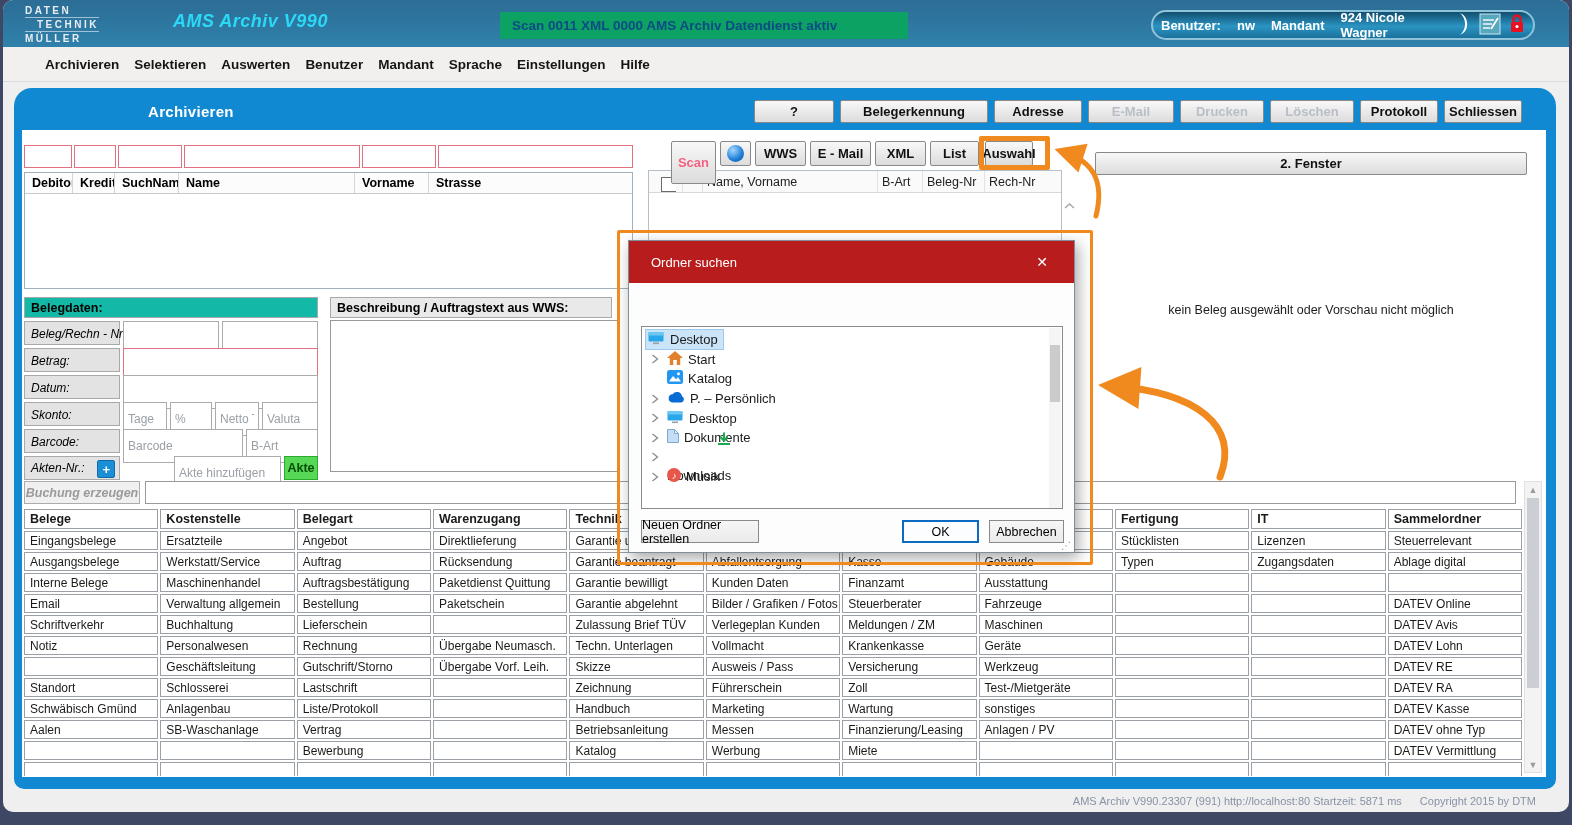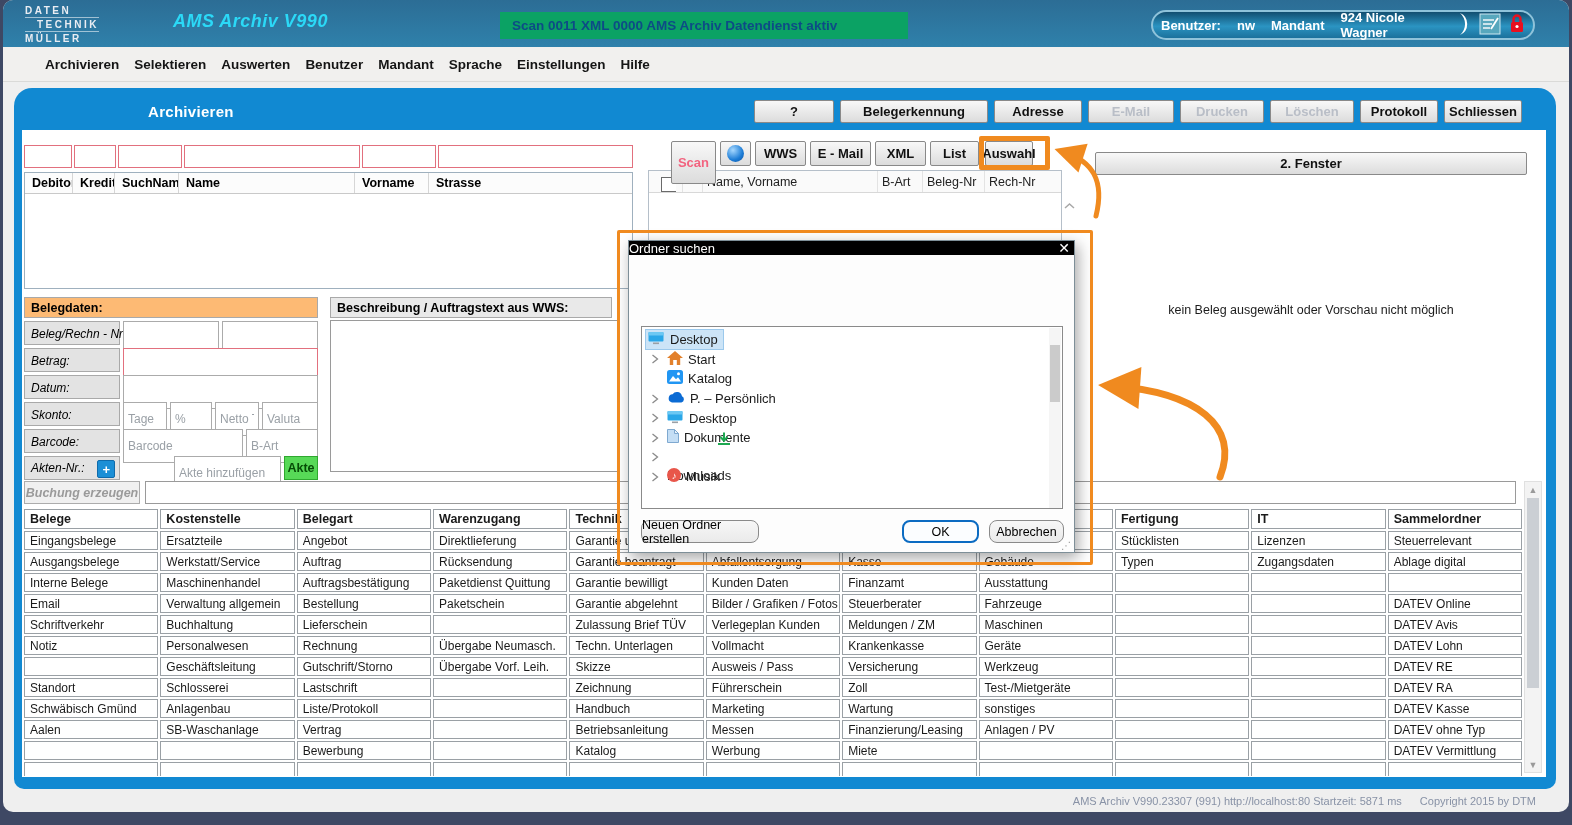--- a/index.html
+++ b/index.html
@@ -34,21 +34,21 @@
   
   .red-row{left:24px;top:145px;width:609px;height:23px;display:grid;grid-template-columns:48px 42px 64px 176px 74px 1fr;gap:2px}
   .red-row input{border:1.5px solid #E2707E;background:#fff;width:100%;height:23px;outline:none;font-size:12px;padding:0 3px}
   .addr-table{left:24px;top:172px;width:609px;height:117px;border:1px solid #9FB0BE;background:#fff;display:flex;flex-direction:column}
   .addr-head{display:grid;grid-template-columns:48px 42px 64px 176px 74px 1fr;height:21px;background:#FCFCFC;border-bottom:1px solid #C9C9C9}
   .addr-head div{font-weight:bold;font-size:12.5px;padding:3px 0 0 7px;border-right:1px solid #D6D6D6;overflow:hidden;white-space:nowrap}
   .addr-head div:last-child{border-right:none}
 
   
   .beleg-panel{left:24px;top:297px;width:294px}
-  .beleg-title{height:21px;background:#fdba74;border:1px solid #A9A9A9;font-weight:bold;font-size:12.5px;padding:3px 0 0 6px}
+  .beleg-title{height:21px;background:#14b8a6;border:1px solid #A9A9A9;font-weight:bold;font-size:12.5px;padding:3px 0 0 6px}
   .brow{display:flex;gap:3px;margin-top:3px;height:24px}
   .blabel{width:96px;background:#E3E3E3;border:1px solid #A9A9A9;font-style:italic;font-size:12px;padding:5px 0 0 6px;white-space:nowrap}
   .bfield{border:1px solid #ABABAB;background:#fff;height:24px;font-size:12px;padding:16px 4px;outline:none;min-width:0}
   .bfield.red{border:1.5px solid #E2707E}
   .bfield::placeholder, .red-row input::placeholder{color:#9AA0A6;opacity:1}
   .plus-btn{width:18px;height:18px;background:#1B8FD6;color:#fff;border:1px solid #0F6BAB;border-radius:2px;font-size:13px;font-weight:bold;display:flex;align-items:center;justify-content:center;margin:2px 4px 0 auto}
   .akte-btn{width:34px;background:#57D957;border:1px solid #2FA82F;font-weight:bold;font-size:12.5px;color:#083;display:flex;align-items:center;justify-content:center;color:#064D06}
 
   .beschr-title{left:330px;top:297px;width:282px;height:21px;background:#E9E9E9;border:1px solid #A9A9A9;font-weight:bold;font-size:12.5px;padding:3px 0 0 6px;white-space:nowrap}
   .beschr-body{left:330px;top:320px;width:288px;height:152px;border:1px solid #9A9A9A;background:#fff}
@@ -78,31 +78,31 @@
   .fcell.fhead{font-weight:bold;font-size:12.5px}
 
   
   .vscroll{left:1524px;top:481px;width:18px;height:292px;background:#F3F3F3;border:1px solid #E0E0E0}
   .vscroll .arr{width:16px;height:15px;display:flex;align-items:center;justify-content:center;color:#9A9A9A;font-size:9px}
   .vscroll .thumb{position:absolute;left:2px;top:16px;width:12px;height:190px;background:#CBCFD4}
   .vscroll .arr.down{position:absolute;bottom:0}
 
   
   .dialog{left:628px;top:240px;width:447px;height:313px;background:#FDFDFD;border:1px solid #7E8F98;box-shadow:3px 5px 14px rgba(0,0,0,.35);z-index:50}
-  .dlg-title{height:14px;background:#000000;color:#fff;display:flex;align-items:center;padding:0 0;font-size:13px}
+  .dlg-title{height:42px;background:#b91c1c;color:#fff;display:flex;align-items:center;padding:0 22px;font-size:13px}
   .dlg-close{margin-left:auto;color:#fff;font-size:14px;width:20px;text-align:center}
   .tree{position:absolute;left:12px;top:85px;width:422px;height:183px;border:1px solid #8A8A8A;background:#fff;overflow:hidden;padding-top:3px}
   .tree-row{display:flex;align-items:center;height:19.6px;font-size:13px;color:#1a1a1a;padding-left:6px;gap:5px}
   .tree-row .chev{width:14px;display:flex;justify-content:center}
   .tree-row .spacer{width:14px}
   .tree-row.root{padding-left:4px}
   .tree-row .sel{display:flex;align-items:center;gap:5px;background:#CCE4F7;outline:1px solid #9CC9EC;padding:0 5px 0 2px;height:19px}
   .tree-sb{position:absolute;right:1px;top:1px;width:12px;height:181px;background:#F5F5F5}
   .tree-sb .thumb{position:absolute;left:1px;top:17px;width:10px;height:57px;background:#CBCBCB}
-  .dlg-btn{position:absolute;top:279px;height:23px;background:linear-gradient(180deg,#F7F7F7,#EAEAEA);border:1px solid #8A8A8A;border-radius:8px;font-size:12.5px;display:flex;align-items:center;justify-content:center}
+  .dlg-btn{position:absolute;top:279px;height:23px;background:linear-gradient(180deg,#F7F7F7,#EAEAEA);border:1px solid #8A8A8A;border-radius:0;font-size:12.5px;display:flex;align-items:center;justify-content:center}
   .dlg-btn.ok{border:2px solid #0B6BC2;background:#FBFDFF}
   .grip{position:absolute;right:3px;bottom:1px;color:#9a9a9a;font-size:10px}
 
   
   .anno-rect{left:617px;top:230px;width:476px;height:335px;border:3px solid #F08A1F;z-index:60;border-radius:2px}
   .anno-svg{left:0;top:0;width:1572px;height:825px;z-index:70;pointer-events:none}
 
   .statusbar{right:36px;top:795px;display:flex;gap:18px;font-size:11px;color:#8892A6}
   .scroll-hint{left:1064px;top:196px;color:#A8A8A8}
 </style>

